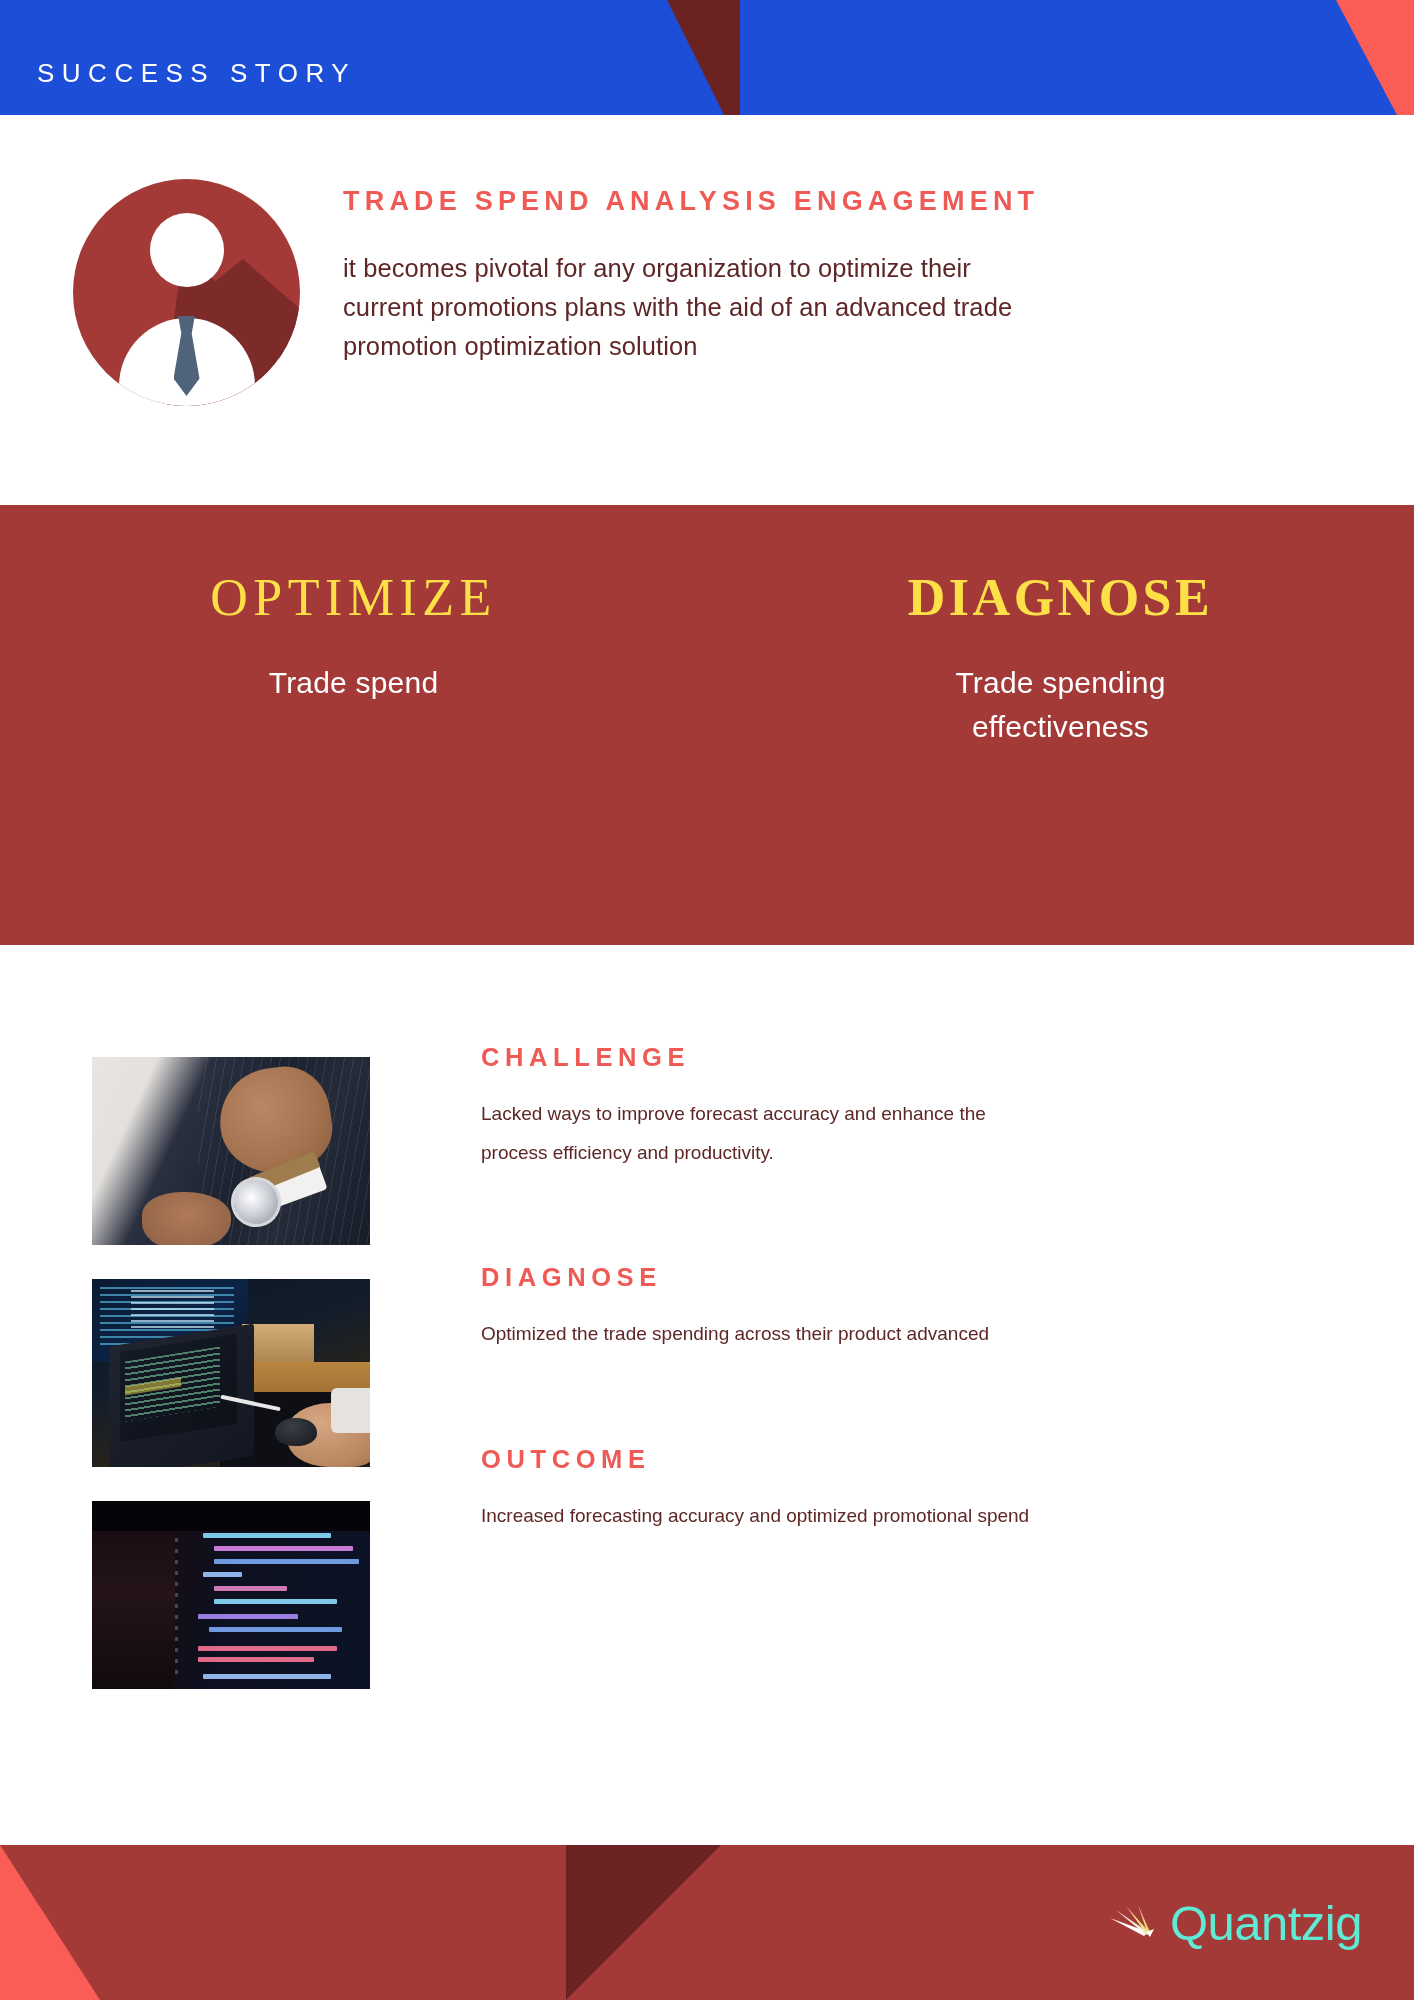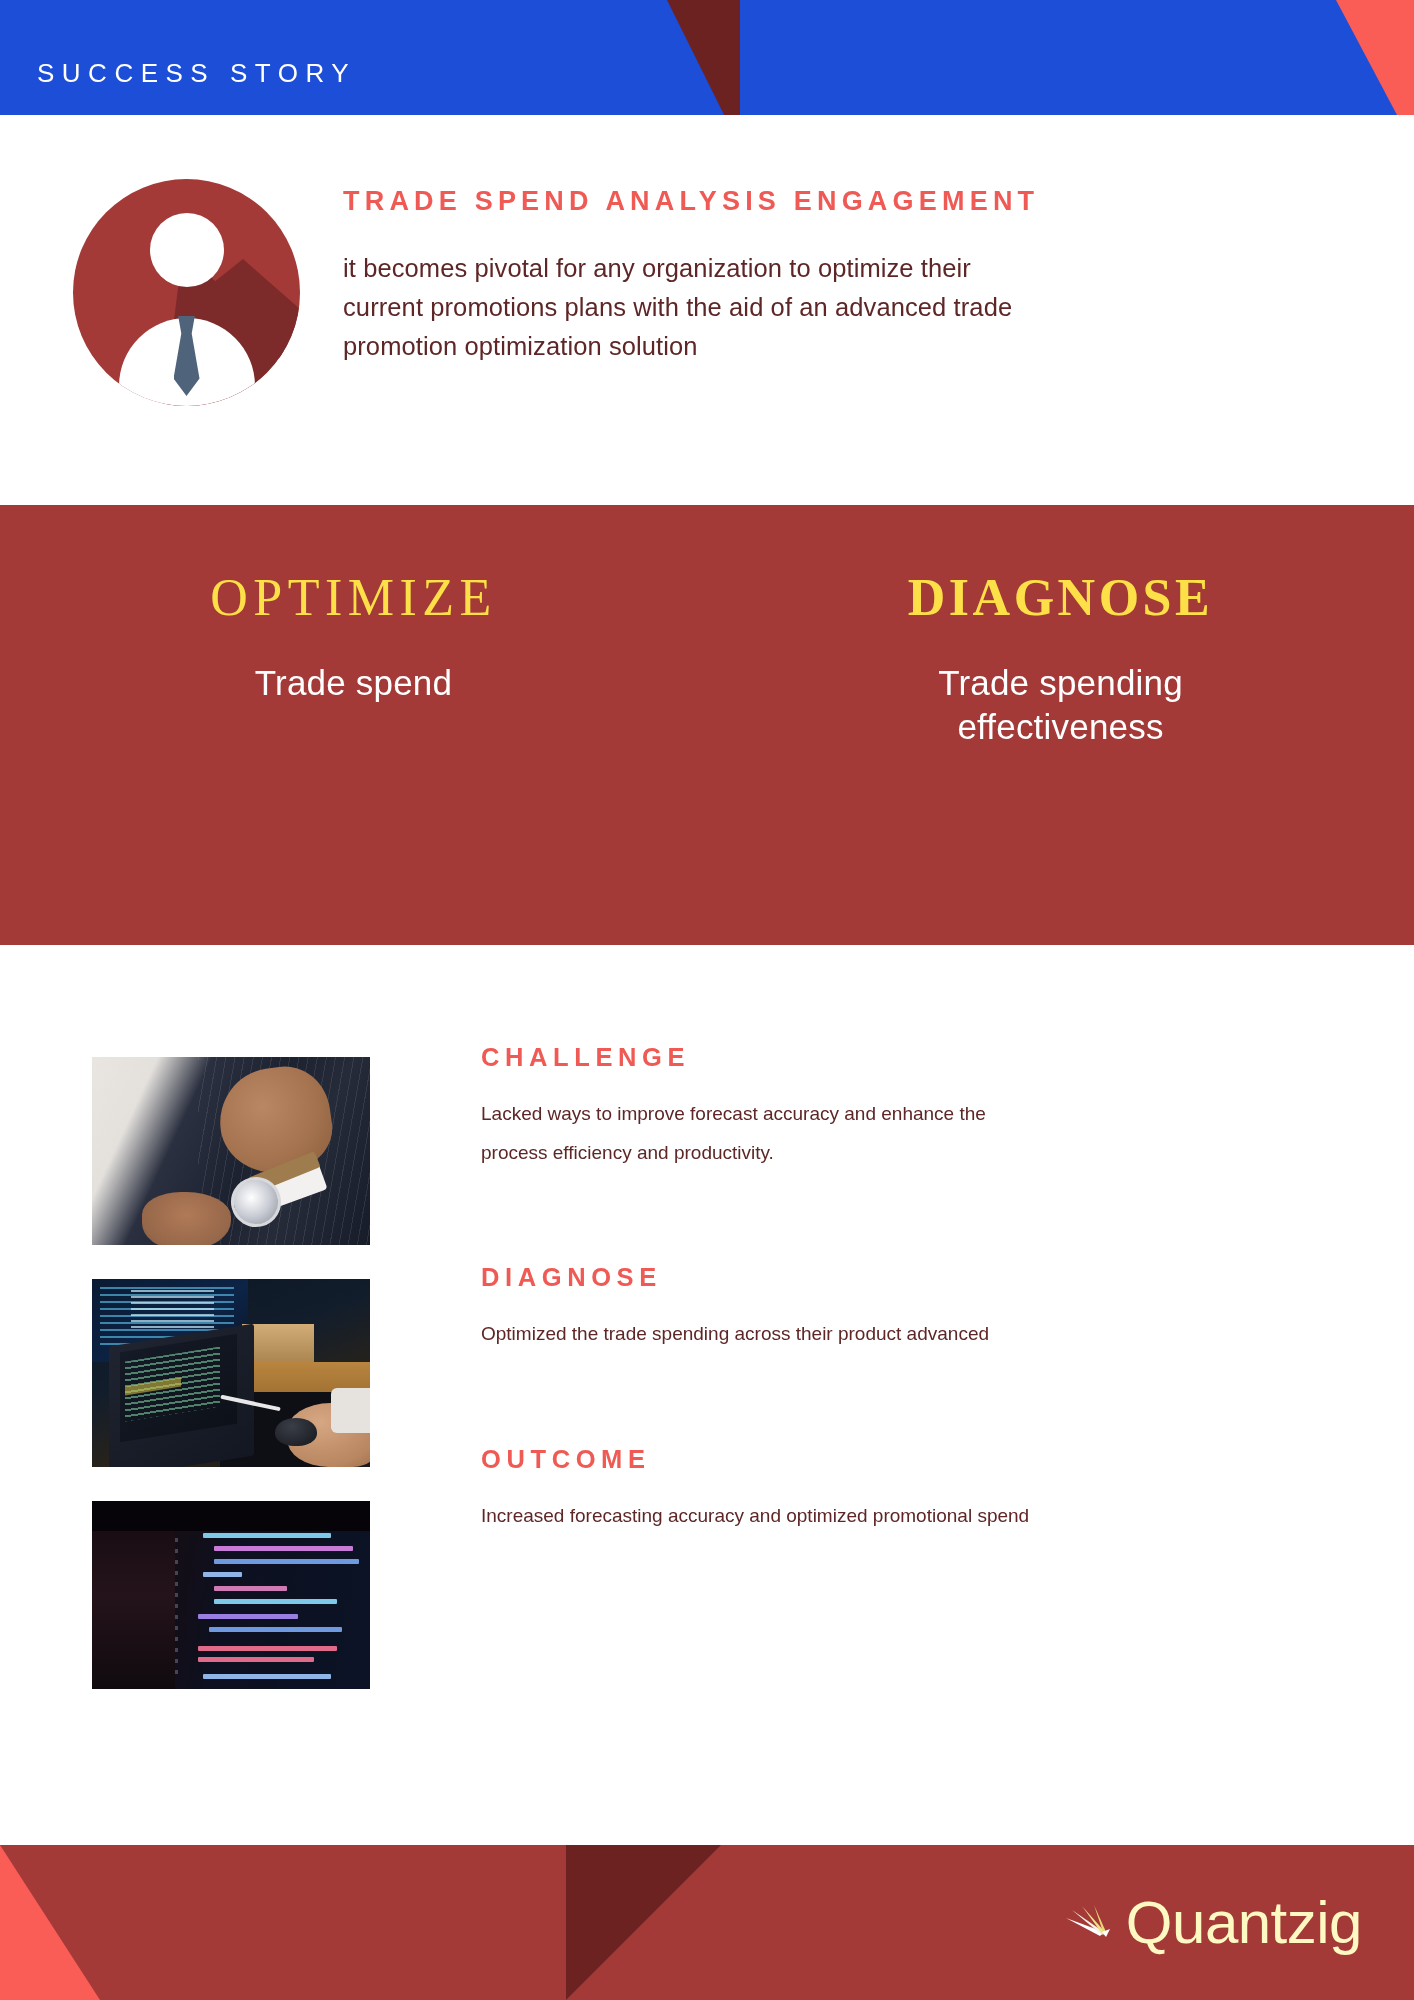--- a/index.html
+++ b/index.html
@@ -141,21 +141,21 @@
     color: #fde047;
     font-size: 52px;
     line-height: 50px;
     font-family: Liberation Serif, serif;
   }
   .band-head.light { font-weight: 300; letter-spacing: 5.5px; }
   .band-head.bold  { font-weight: bold; letter-spacing: 3.5px; }
   .band-sub {
     margin-top: 38px;
     color: #ffffff;
-    font-size: 35px;
+    font-size: 30px;
     font-weight: 400;
     line-height: 44px;
     letter-spacing: 0.2px;
   }
   .band-sub.narrow { padding: 0 200px; }
 
   
   .details { position: absolute; left: 0; top: 945px; width: 1414px; height: 900px; }
 
   .photo {
@@ -276,22 +276,22 @@
     position: absolute;
     right: 52px; top: 0;
     height: 155px;
     display: flex;
     align-items: center;
     gap: 6px;
     z-index: 6;
   }
   .logo-mark { width: 56px; height: 42px; display: block; }
   .logo-text {
-    color: #fef9c3;
-    font-size: 60px;
+    color: #5eead4;
+    font-size: 49px;
     font-weight: 400;
     letter-spacing: -0.5px;
   }
 </style>
 </head>
 <body>
 
 <div class="header">
   <div class="header-dark-tri"></div>
   <div class="header-coral-tri"></div>

